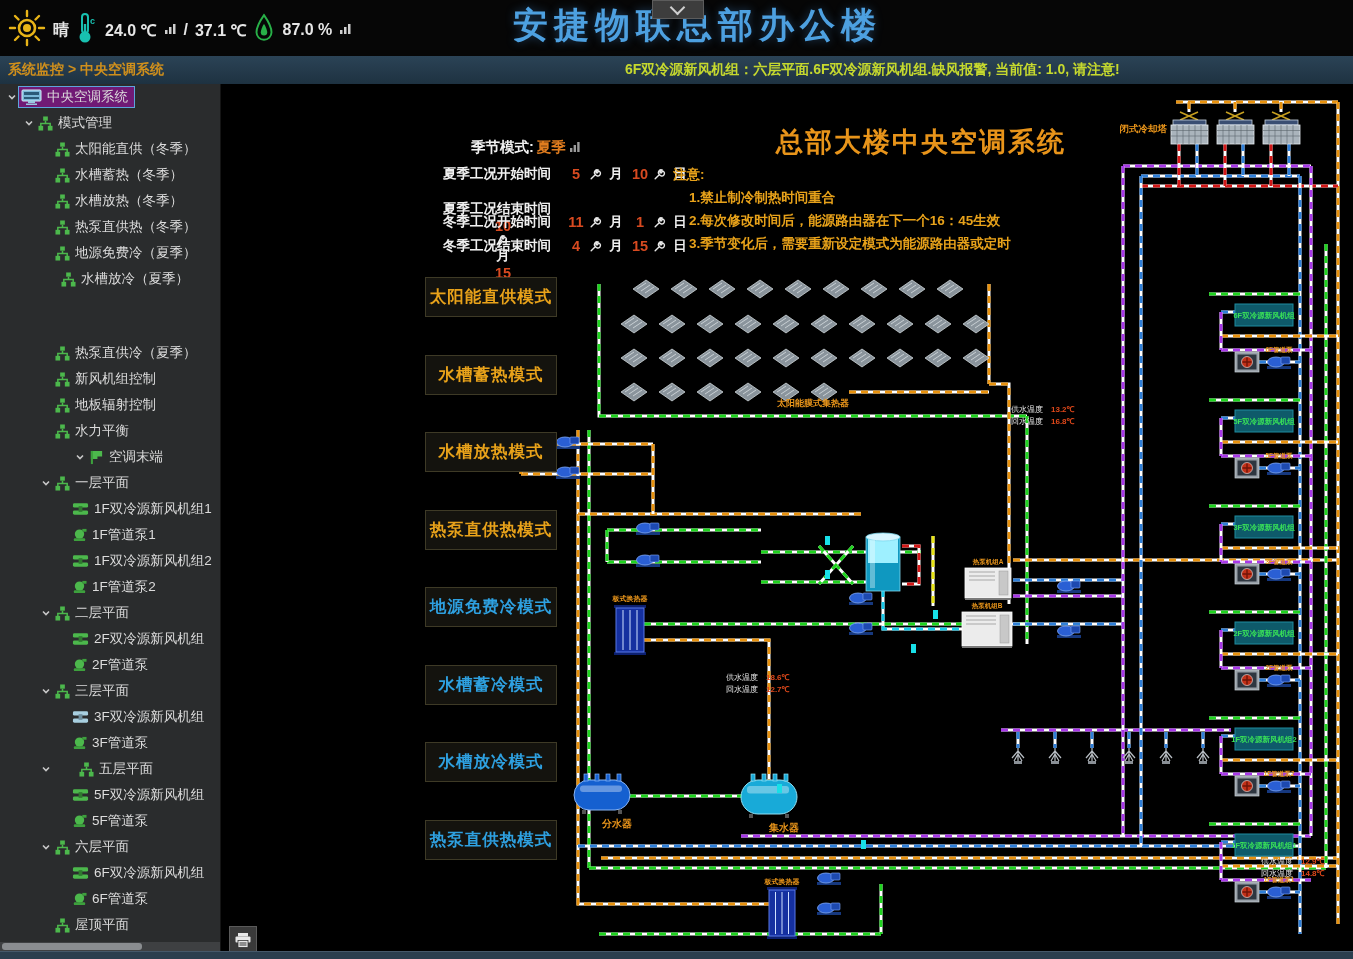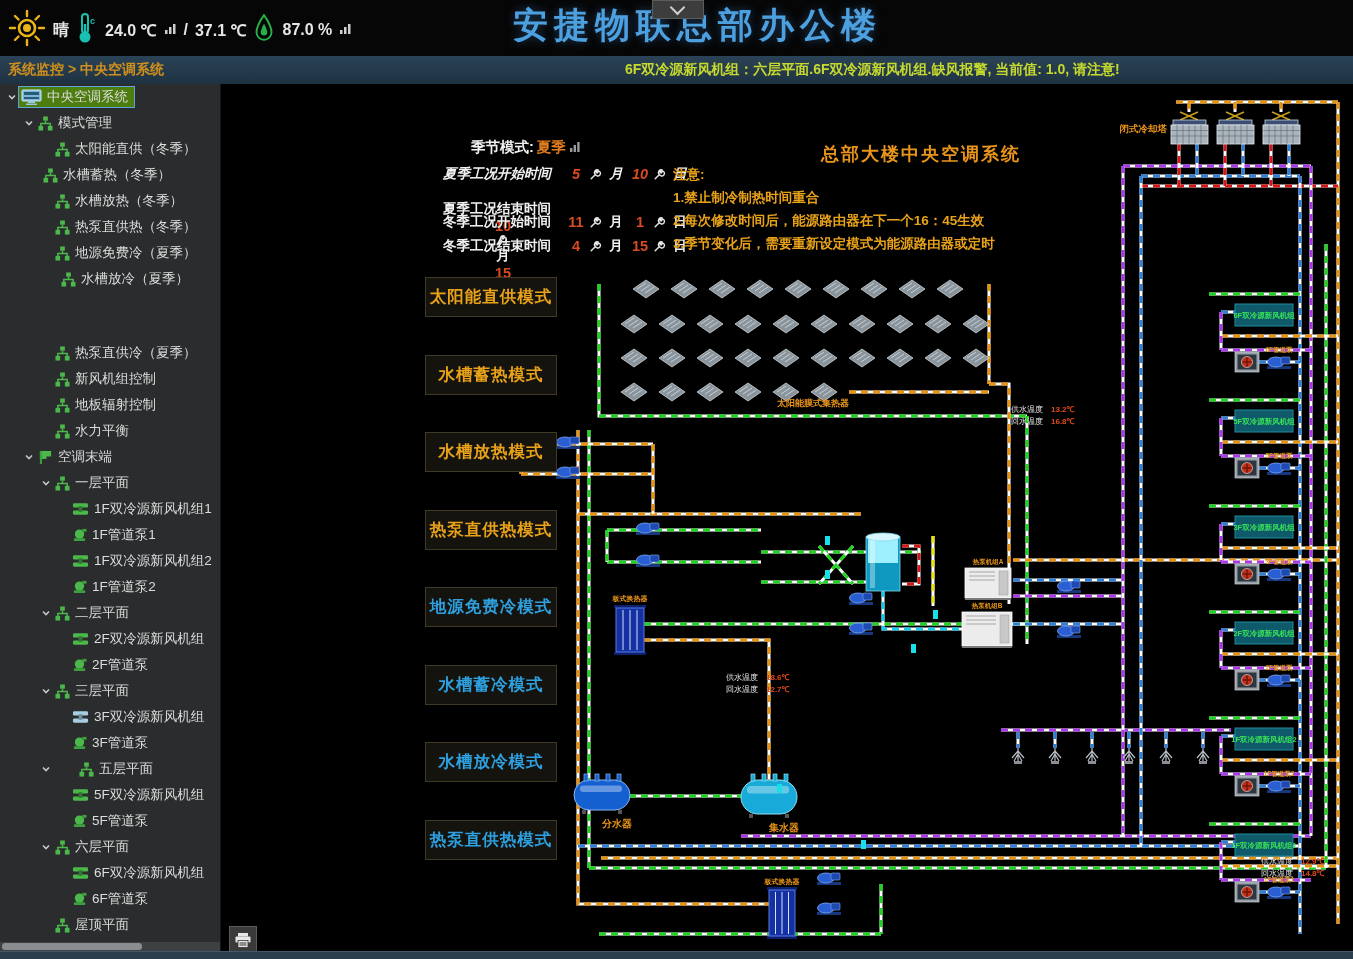--- a/index.html
+++ b/index.html
@@ -15,36 +15,36 @@
   .bar{position:relative;height:28px;background:linear-gradient(#2b4356,#1e3241);font-size:14px;}
   .crumb{position:absolute;left:8px;top:5px;color:#cf8f1c;font-weight:bold;cursor:pointer;}
   .alarm{position:absolute;left:625px;top:5px;color:#c6d92e;font-weight:bold;}
   
   .content{display:flex;height:867px;}
   .sidebar{width:220px;min-width:220px;background:#2a2c2d;position:relative;overflow:hidden;border-right:1px solid #151515;}
   .trow{height:26px;display:flex;align-items:center;color:#dcdcdc;font-size:13.5px;white-space:nowrap;cursor:pointer;}
   .texp{width:15px;display:flex;justify-content:center;}
   .tspace{width:15px;}
   .twrap{display:flex;align-items:center;gap:5px;padding:1px 6px 1px 2px;}
-  .trow.sel .twrap{background:#4d7c0f;box-shadow:0 0 0 1px #5ea4dc;}
+  .trow.sel .twrap{background:#701a75;box-shadow:0 0 0 1px #5ea4dc;}
   .sidebar-scroll{position:absolute;bottom:0;left:0;right:0;height:9px;background:#3e4042;}
   .sidebar-scroll .thumb{position:absolute;left:2px;top:1px;width:140px;height:7px;background:#8a8d90;border-radius:3px;}
   .main{flex:1;position:relative;background:#000;overflow:hidden;}
   #diag{position:absolute;left:0;top:0;}
   
   .season{position:absolute;left:250px;top:54px;display:flex;align-items:center;gap:3px;color:#f0f0f0;font-size:14.5px;font-weight:bold;}
   .season .sval{color:#e07c1e;}
   .sched-row{position:absolute;left:222px;display:flex;align-items:center;color:#f0f0f0;font-weight:bold;font-size:13.5px;height:20px;}
   .sched-label{width:120px;}
   .sv{color:#d84a20;width:26px;text-align:center;font-size:14.5px;}
   .su{width:22px;text-align:center;}
   .wr{width:16px;display:flex;}
   .notes{position:absolute;left:452px;top:82px;color:#e8a21a;font-size:13.5px;font-weight:bold;}
-  .notes .nline{margin-top:5px;}
-  .diag-title{position:absolute;left:540px;top:40px;width:320px;text-align:center;font-size:18px;font-weight:bold;color:#e8941a;letter-spacing:2px;margin-top:18px;}
+  .notes .nline{margin-top:5px;margin-left:16px;}
+  .diag-title{position:absolute;left:540px;top:40px;width:320px;text-align:center;font-size:27px;font-weight:bold;color:#e8941a;letter-spacing:2px;}
   .mbtn{position:absolute;left:204px;width:130px;height:38px;background:#14130e;border:1px solid #3e3a26;display:flex;align-items:center;justify-content:center;font-size:16.5px;font-weight:bold;cursor:pointer;letter-spacing:1px;}
   .mbtn.orange{color:#e8a21a;}
   .mbtn.blue{color:#2ea0e0;}
   .print-btn{position:absolute;left:8px;top:842px;width:26px;height:26px;background:#3a3a3a;border:1px solid #5a5a5a;display:flex;align-items:center;justify-content:center;cursor:pointer;}
   .bottom{height:8px;background:#2b3e4e;border-top:1px solid #45586a;}
   
   svg text{font-family:"Liberation Sans",sans-serif;}
   .pw{stroke:#ffffff;stroke-width:3;fill:none;}
   .pp{stroke-width:3;fill:none;stroke-dasharray:7 5;}
   .cg{stroke:#1fd41f;} .co{stroke:#e8920e;} .cm{stroke:#a838e8;} .cb{stroke:#2f7fd8;}
@@ -163,21 +163,21 @@
               <svg width="15" height="15" viewBox="0 0 16 16">
                 <rect x="5.5" y="0.5" width="5" height="4.5" fill="#4cb84c"></rect>
                 <path d="M8 5 V8 M3 11 V8 H13 V11" stroke="#4cb84c" stroke-width="1.6" fill="none"></path>
                 <rect x="0.5" y="10.5" width="5" height="5" fill="#4cb84c"></rect>
                 <rect x="10.5" y="10.5" width="5" height="5" fill="#4cb84c"></rect>
               </svg>
             </span>
             <span>太阳能直供（冬季）</span>
           </span>
         </div>
-        <div class="trow" style="padding-left: 26px;">
+        <div class="trow" style="padding-left: 38px;">
           <span class="tspace"></span>
           <span class="twrap">
             <span style="display: flex;">
               <svg width="15" height="15" viewBox="0 0 16 16">
                 <rect x="5.5" y="0.5" width="5" height="4.5" fill="#4cb84c"></rect>
                 <path d="M8 5 V8 M3 11 V8 H13 V11" stroke="#4cb84c" stroke-width="1.6" fill="none"></path>
                 <rect x="0.5" y="10.5" width="5" height="5" fill="#4cb84c"></rect>
                 <rect x="10.5" y="10.5" width="5" height="5" fill="#4cb84c"></rect>
               </svg>
             </span>
@@ -289,21 +289,21 @@
               <svg width="15" height="15" viewBox="0 0 16 16">
                 <rect x="5.5" y="0.5" width="5" height="4.5" fill="#4cb84c"></rect>
                 <path d="M8 5 V8 M3 11 V8 H13 V11" stroke="#4cb84c" stroke-width="1.6" fill="none"></path>
                 <rect x="0.5" y="10.5" width="5" height="5" fill="#4cb84c"></rect>
                 <rect x="10.5" y="10.5" width="5" height="5" fill="#4cb84c"></rect>
               </svg>
             </span>
             <span>水力平衡</span>
           </span>
         </div>
-        <div class="trow" style="padding-left: 21px;">
+        <div class="trow" style="padding-left: 21px; justify-content: center;">
           <span class="texp">
             <svg width="10" height="10" viewBox="0 0 10 10">
               <path d="M2 3.5 L5 6.5 L8 3.5" stroke="#c8c8c8" stroke-width="1.6" fill="none"></path>
             </svg>
           </span>
           <span class="twrap">
             <span style="display: flex;">
               <svg width="15" height="15" viewBox="0 0 16 16">
                 <path d="M2 1 H14 V7 H9 V9.5 H2 Z" fill="#4cb84c"></path>
                 <rect x="2" y="1" width="2.2" height="14" fill="#3da03d"></rect>
@@ -1225,21 +1225,21 @@
     <div class="season">
       <span>季节模式:</span>
       <span class="sval">夏季</span>
       <span><svg width="12" height="12">
             <rect x="1" y="7" width="2.4" height="4" fill="#9a9a9a"></rect>
             <rect x="4.6" y="4" width="2.4" height="7" fill="#9a9a9a"></rect>
             <rect x="8.2" y="1" width="2.4" height="10" fill="#9a9a9a"></rect>
           </svg></span>
     </div>
     <div id="schedule">
-        <div class="sched-row" style="top: 80px; font-style: italic;">
+        <div class="sched-row" style="top: 80px;">
           <span class="sched-label">夏季工况开始时间</span>
           <span class="sv">5</span>
           <span class="wr">
             <svg width="13" height="13" viewBox="0 0 12 12">
               <path d="M2 10 L6 6 M6 6 a2.4 2.4 0 1 0 3.2-3.2 L7.4 4.6 6.4 3.6 8.2 1.8 a2.4 2.4 0 0 0 -2.2 4.2" stroke="#e8e8e8" stroke-width="1.3" fill="none" stroke-linecap="round"></path>
             </svg>
           </span>
           <span class="su">月</span>
           <span class="sv">10</span>
           <span class="wr">

